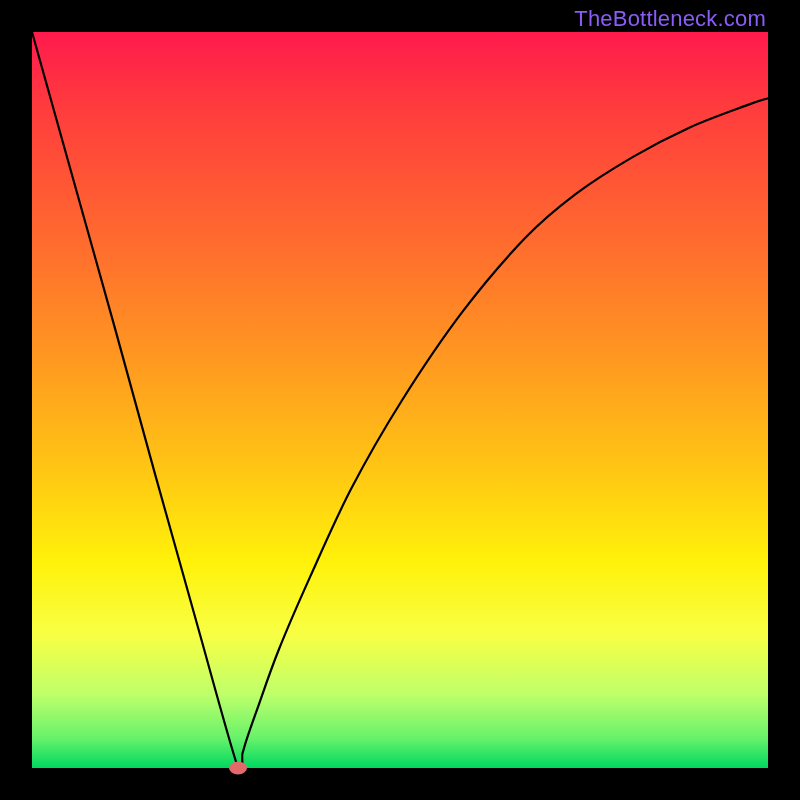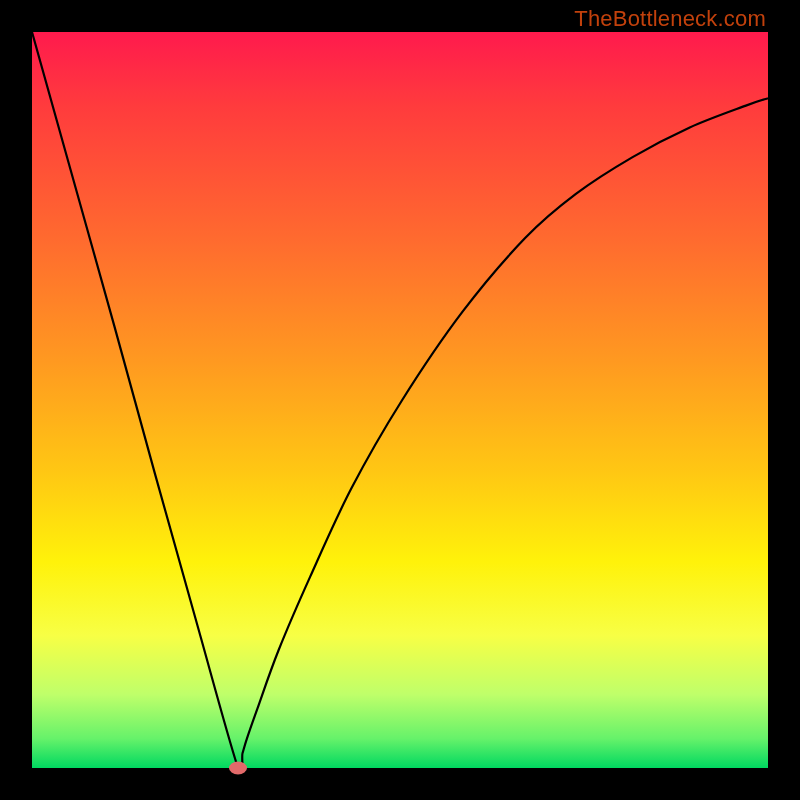--- a/index.html
+++ b/index.html
@@ -35,21 +35,21 @@
       #f7ff45 82%,
       #bfff6a 90%,
       #66f26a 96%,
       #00d860 100%
     );
   }
   .watermark {
     position: absolute;
     top: 6px;
     right: 34px;
-    color: #c2410c;
+    color: #8b5cf6;
     font-size: 22px;
     letter-spacing: 0.2px;
     user-select: none;
   }
   svg.curve {
     position: absolute;
     left: 0;
     top: 0;
     width: 736px;
     height: 736px;

